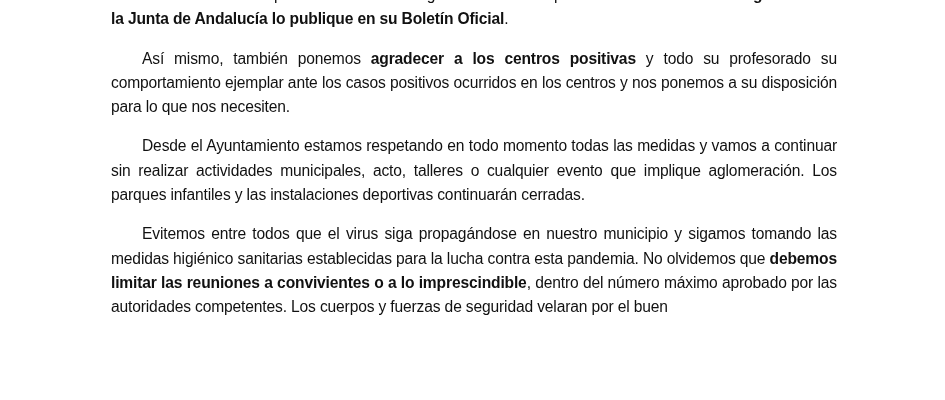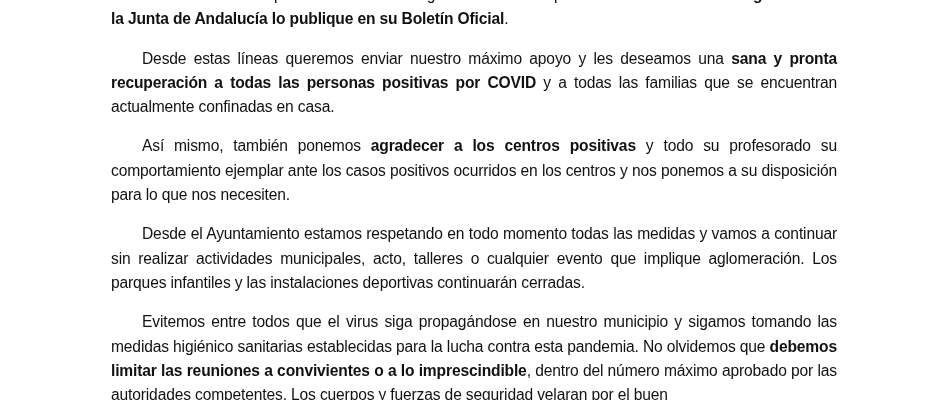--- a/index.html
+++ b/index.html
@@ -24,23 +24,20 @@
     .para b { font-weight: bold; }
   </style>
 </head>
 <body>
 
 <div class="page">
   <p class="para noindent">
     <span>están siendo afectados por la subida de contagios. Esta medida probablemente </span><b>entrará en vigor cuando la Junta de Andalucía lo publique en su Boletín Oficial</b><span>.</span>
   </p>
   <p class="para">
-    <span>Desde estas líneas queremos enviar nuestro máximo apoyo y les deseamos una </span><b>sana y pronta recuperación a todas las personas positivas por COVID</b><span> y a todas las familias que se encuentran actualmente confinadas en casa.</span>
-  </p>
-  <p class="para">
     <span>Así mismo, también ponemos </span><b>agradecer a los centros positivas</b><span> y todo su profesorado su comportamiento ejemplar ante los casos positivos ocurridos en los centros y nos ponemos  a su disposición para lo que nos necesiten.</span>
   </p>
   <p class="para">
     <span>Desde el Ayuntamiento estamos respetando en todo momento todas las medidas y vamos a continuar  sin realizar actividades municipales, acto, talleres o cualquier evento que implique aglomeración. Los parques infantiles y las instalaciones deportivas continuarán cerradas.</span>
   </p>
   <p class="para">
     <span>Evitemos entre todos que el virus siga propagándose en nuestro municipio y sigamos tomando las medidas higiénico sanitarias establecidas para la lucha contra esta pandemia. No olvidemos que </span><b>debemos limitar las reuniones a convivientes o a lo imprescindible</b><span>, dentro del número máximo aprobado por las autoridades competentes. Los cuerpos y fuerzas de seguridad velaran por el buen</span>
   </p>
 </div>
 

